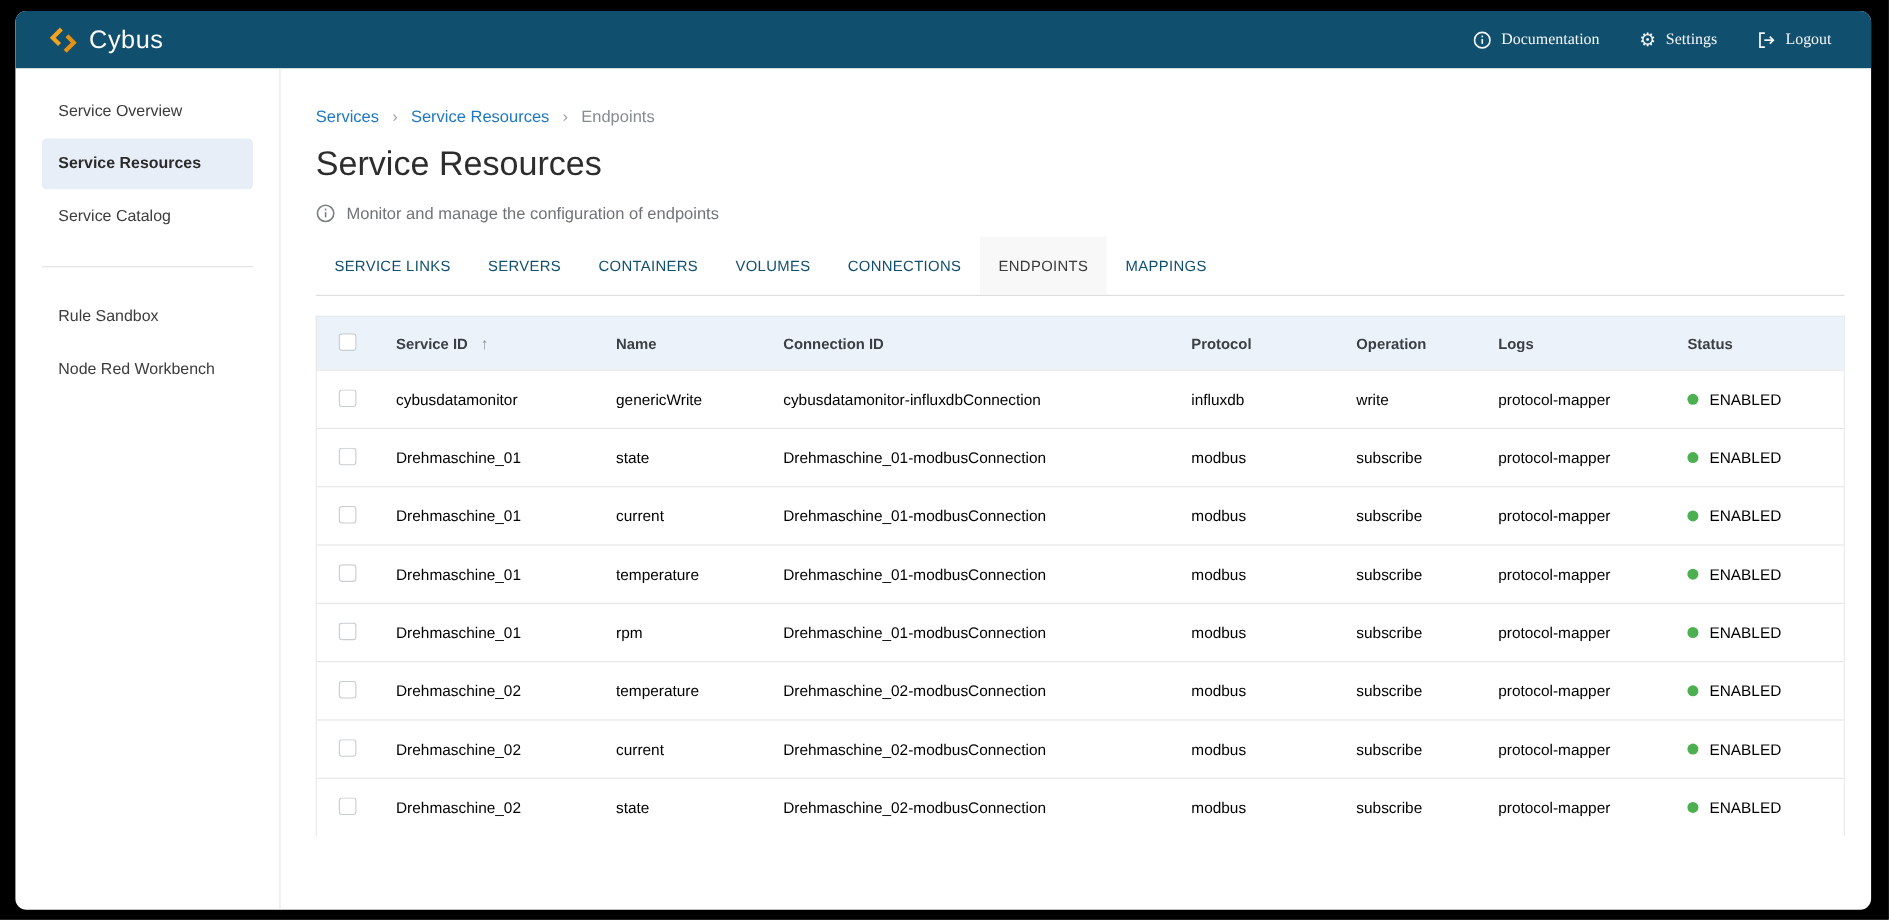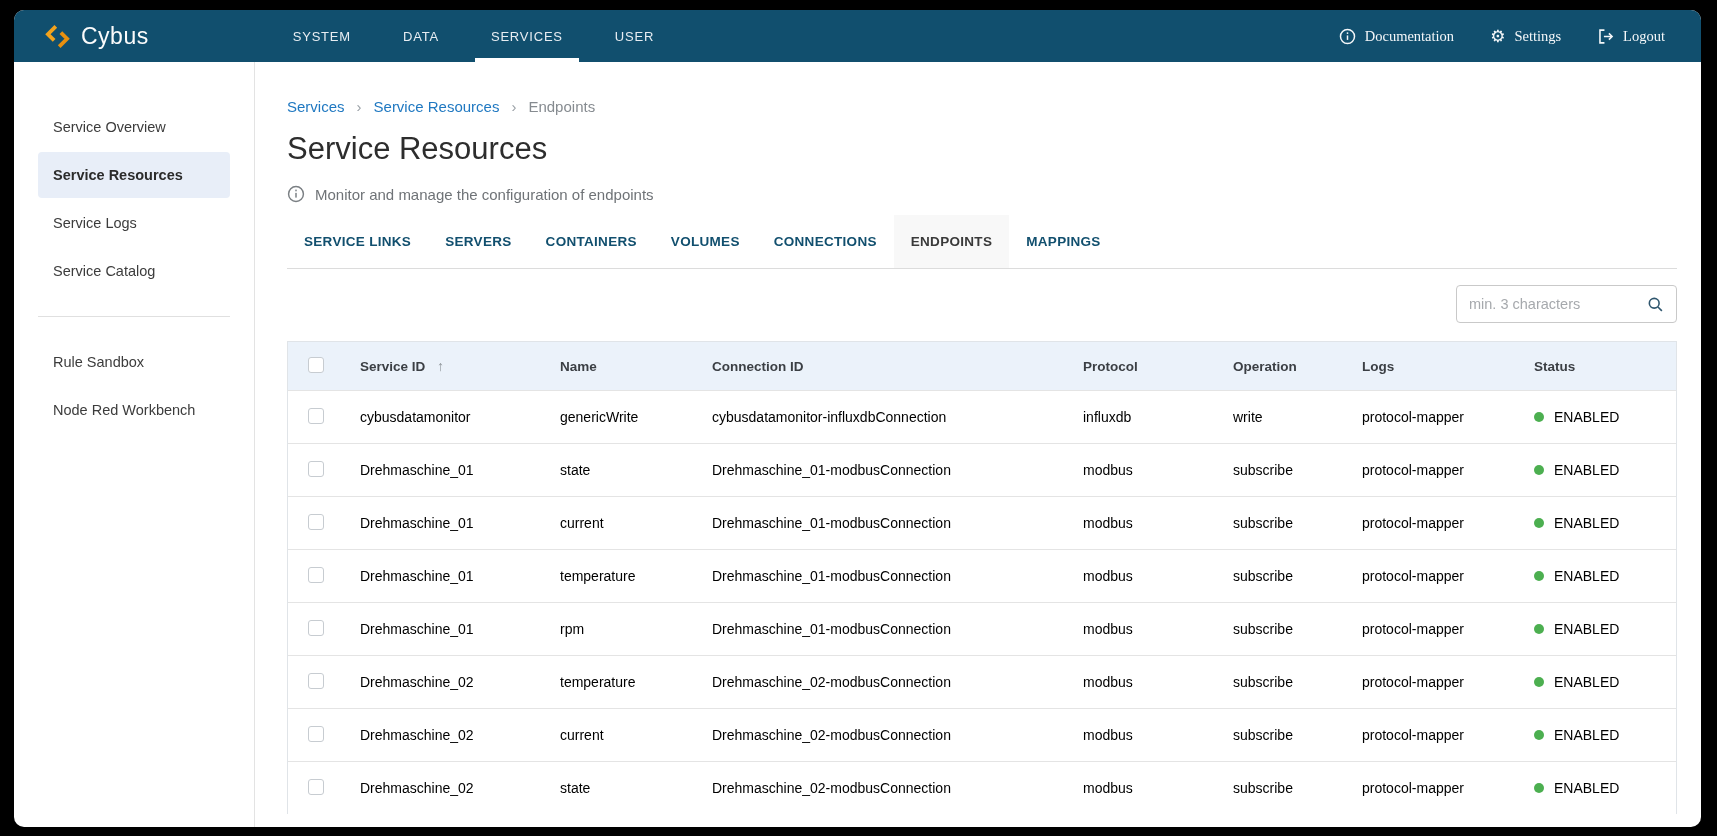--- a/index.html
+++ b/index.html
@@ -15,38 +15,38 @@
   .nav-menu { margin-left:118px; display:flex; align-items:stretch; }
   .nav-item { position:relative; display:flex; align-items:center; padding:0 26px; font-size:13px;
               letter-spacing:.8px; color:#e7edf2; font-weight:400; cursor:pointer; }
   .nav-item.active::after { content:""; position:absolute; left:10px; right:10px; bottom:0; height:4px; background:#fff; }
   .nav-actions { margin-left:auto; margin-right:36px; display:flex; align-items:center; gap:36px;font-family:Liberation Serif, serif; }
   .nav-action { display:flex; align-items:center; gap:9px; font-size:14.5px; color:#f4f7f9; cursor:pointer; }
   .gear-glyph { font-size:17px; line-height:1; }
 
   
   .body-row { flex:1; display:flex; min-height:0; }
-  .sidebar { flex:0 0 241px; border-right:1px solid #e3e3e3; padding-top:40px; }
+  .sidebar { flex:0 0 241px; border-right:1px solid #e3e3e3; padding-top:14px; }
   .side-item { height:46px; margin:2px 24px; display:flex; align-items:center; padding-left:15px;
                font-size:14.5px; color:#3c3c3c; border-radius:4px; cursor:pointer; }
   .side-item.active { background:var(--active-item-bg,#E8EEF8); font-weight:700; color:#2b2b2b; }
   .side-divider { border:none; border-top:1px solid #e0e0e0; margin:22px 24px; }
 
   
   .main { flex:1; padding:0 24px 0 32px; overflow:hidden; }
   .breadcrumb { margin-top:36px; display:flex; align-items:center; font-size:15px; }
   .crumb-link { color:var(--link-blue,#1F78C1); cursor:pointer; }
   .crumb-sep { color:#9aa0a6; margin:0 12px; font-size:15px; }
   .crumb-current { color:#868b90; }
   .page-title { margin-top:16px; font-size:31px; font-weight:400; color:#2d2d2d; }
   .subtitle { margin-top:18px; display:flex; align-items:center; gap:10px; color:#6f7377; font-size:15px; }
   .subtitle svg { flex:0 0 auto; color:#7a7f83; }
 
   .tabs { margin-top:12px; display:flex; border-bottom:1px solid #dcdcdc; }
-  .tab { padding:19px 17px; font-size:13.5px; font-weight:700; letter-spacing:.3px;
+  .tab { padding:19px 17px; font-size:13.5px; font-weight:400; letter-spacing:.3px;
          color:var(--navbar-bg,#114F6E); cursor:pointer; }
   .tab.active { color:#3a3a3a; background:#f8f8f8; }
 
   .search-row { display:flex; justify-content:flex-end; margin-top:16px; }
   .search-box { width:221px; height:38px; border:1px solid #c9c9c9; border-radius:4px;
                 display:flex; align-items:center; padding:0 12px; background:#fff; }
   .search-box input { flex:1; border:none; outline:none; font-size:14.5px; color:#444; min-width:0; }
   .search-box input::placeholder { color:#a6a9ad; }
 
   
@@ -69,38 +69,20 @@
 
   <div class="navbar">
     <div class="brand">
       <svg width="27" height="27" viewBox="0 0 24 24" fill="none">
         <path d="M10.5 3 L3.5 10 L9 15.5" stroke="#F3A31C" stroke-width="3.4"></path>
         <path d="M13.5 21 L20.5 14 L15 8.5" stroke="#E8900F" stroke-width="3.4"></path>
       </svg>
       <span class="brand-name">Cybus</span>
     </div>
 
-    <div class="nav-menu">
-
-        <div class="nav-item">
-          <span>SYSTEM</span>
-        </div>
-
-        <div class="nav-item">
-          <span>DATA</span>
-        </div>
-
-        <div class="nav-item active">
-          <span>SERVICES</span>
-        </div>
-
-        <div class="nav-item">
-          <span>USER</span>
-        </div>
-      </div>
 
     <div class="nav-actions">
       <div class="nav-action">
         <svg width="17" height="17" viewBox="0 0 16 16" fill="none">
           <circle cx="8" cy="8" r="6.6" stroke="currentColor" stroke-width="1.4"></circle>
           <rect x="7.3" y="7" width="1.4" height="4.2" fill="currentColor"></rect>
           <rect x="7.3" y="4.1" width="1.4" height="1.5" fill="currentColor"></rect>
         </svg>
         <span>Documentation</span>
       </div>
@@ -126,23 +108,20 @@
 
           <div class="side-item">
             <span>Service Overview</span>
           </div>
 
 
           <div class="side-item active">
             <span>Service Resources</span>
           </div>
 
-          <div class="side-item">
-            <span>Service Logs</span>
-          </div>
 
           <div class="side-item">
             <span>Service Catalog</span>
           </div>
         </div>
       <hr class="side-divider">
       <div>
 
           <div class="side-item">
             <span>Rule Sandbox</span>
@@ -199,29 +178,20 @@
 
           <div class="tab active">
             <span>ENDPOINTS</span>
           </div>
 
           <div class="tab">
             <span>MAPPINGS</span>
           </div>
         </div>
 
-      <div class="search-row">
-        <div class="search-box">
-          <input type="text" placeholder="min. 3 characters" style="">
-          <svg width="17" height="17" viewBox="0 0 16 16" fill="none" stroke="#2F566E" stroke-width="1.5">
-            <circle cx="6.8" cy="6.8" r="4.6"></circle>
-            <line x1="10.3" y1="10.3" x2="14" y2="14"></line>
-          </svg>
-        </div>
-      </div>
 
       <div class="table">
         <div class="thead">
           <div class="cell c-check"><span class="checkbox"></span></div>
           <div class="cell">
             <span>Service ID</span>
             <span class="sort-icon">↑</span>
           </div>
           <div class="cell">Name</div>
           <div class="cell">Connection ID</div>

